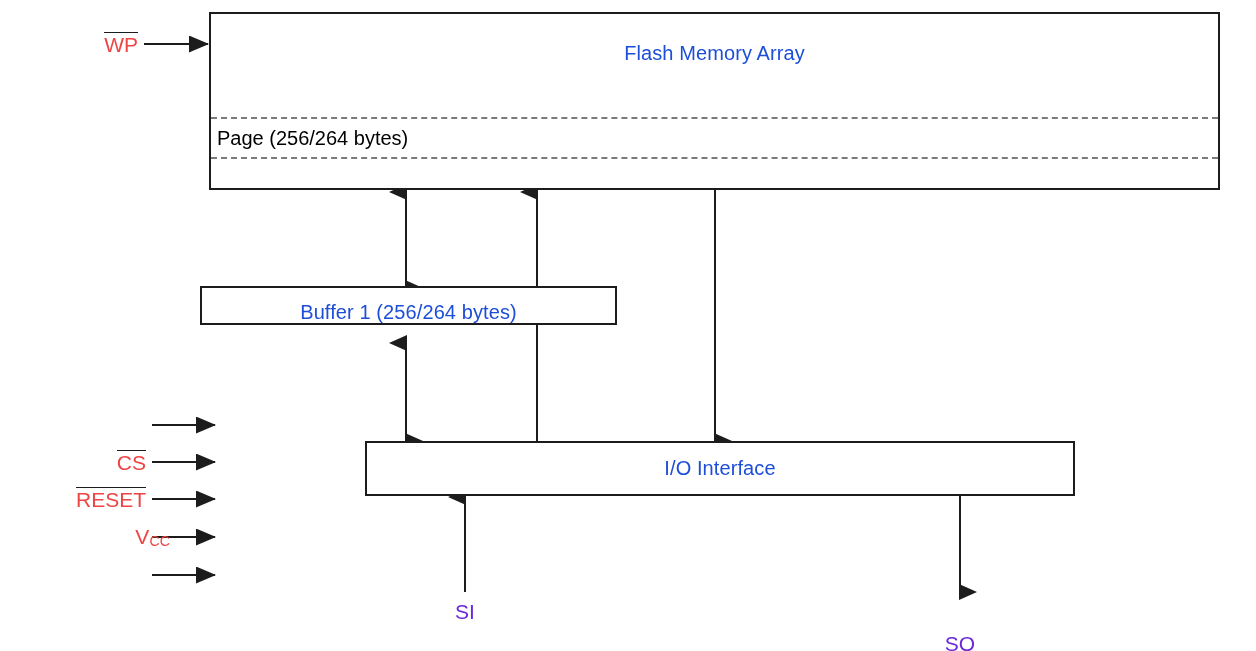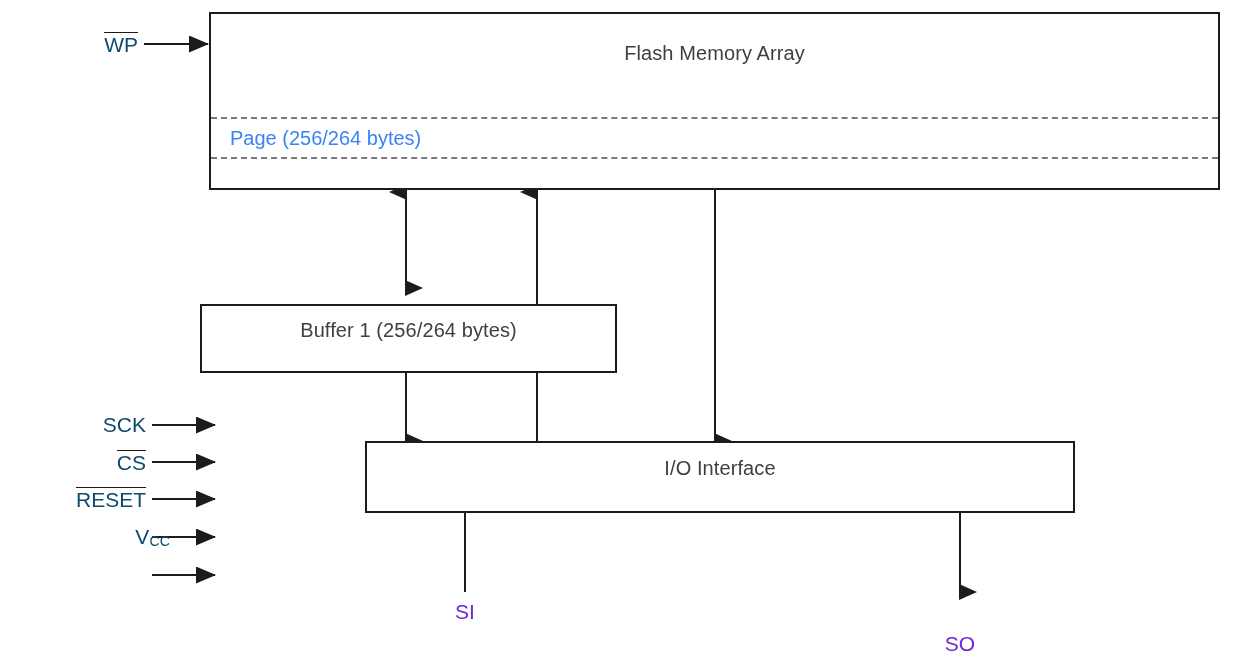--- a/index.html
+++ b/index.html
@@ -27,21 +27,21 @@
     box-sizing: border-box;
     background: #ffffff;
     border: 2.5px solid #1c1c1c;
     z-index: 2;
   }
   .blk-title {
     position: absolute;
     left: 0;
     right: 0;
     text-align: center;
-    color: #404040;
+    color: #1d4ed8;
     font-size: 20px;
     letter-spacing: 0.1px;
     white-space: nowrap;
   }
   #flash-array {
     left: 209px;
     top: 12px;
     width: 1011px;
     height: 178px;
   }
@@ -53,47 +53,47 @@
     left: 0px;
     right: 0px;
     top: 103px;
     height: 42px;
     border-top: 2px dashed #7a7a7a;
     border-bottom: 2px dashed #7a7a7a;
     box-sizing: border-box;
   }
   #page-strip-label {
     position: absolute;
-    left: 19px;
+    left: 6px;
     top: 8px;
     font-size: 20px;
-    color: #3b82f6;
+    color: #000000;
     white-space: nowrap;
   }
   #buffer1 {
     left: 200px;
-    top: 304px;
+    top: 286px;
     width: 417px;
-    height: 69px;
+    height: 39px;
   }
   #buffer1-title {
     top: 13px;
   }
   #io-interface {
     left: 365px;
     top: 441px;
     width: 710px;
-    height: 72px;
+    height: 55px;
   }
   #io-interface-title {
     top: 14px;
   }
   .pin-label {
     position: absolute;
-    color: #0c4a6e;
+    color: #ef4444;
     font-size: 21px;
     white-space: nowrap;
     text-align: right;
   }
   .pin-row {
     position: absolute;
     height: 26px;
     display: flex;
     align-items: center;
     justify-content: flex-end;
@@ -172,23 +172,20 @@
   <div class="blk" id="io-interface">
     <div class="blk-title" id="io-interface-title">I/O Interface</div>
   </div>
 
   <div class="pin-row" style="left:0px; top:31px; width:138px;">
     <span class="pin-label" style="position:static;">
       <span class="ovl">WP</span>
     </span>
   </div>
 
-  <div class="pin-row" style="left:0px; top:412px; width:146px;">
-    <span class="pin-label" style="position:static;">SCK</span>
-  </div>
 
   <div class="pin-row" style="left:0px; top:449px; width:146px;">
     <span class="pin-label" style="position:static;">
       <span class="ovl">CS</span>
     </span>
   </div>
 
   <div class="pin-row" style="left:0px; top:486px; width:146px;">
     <span class="pin-label" style="position:static;">
       <span class="ovl">RESET</span>

